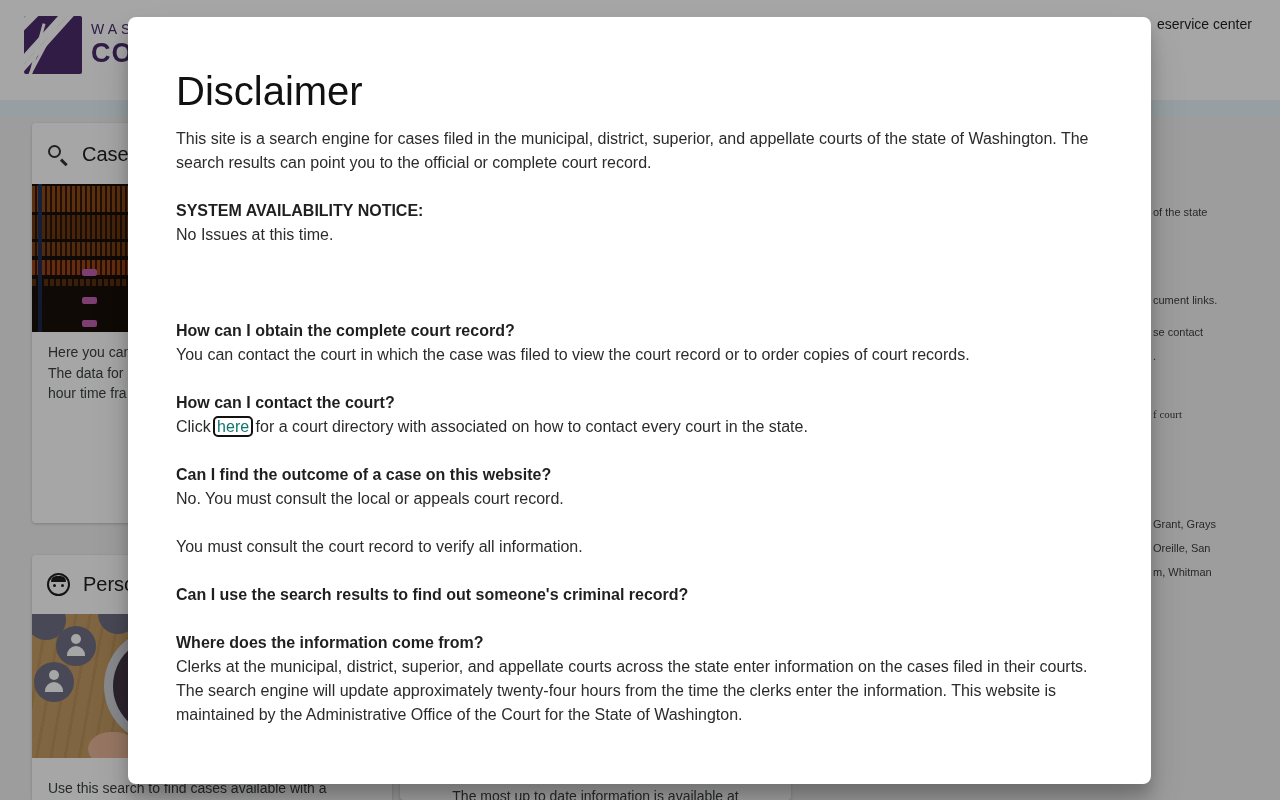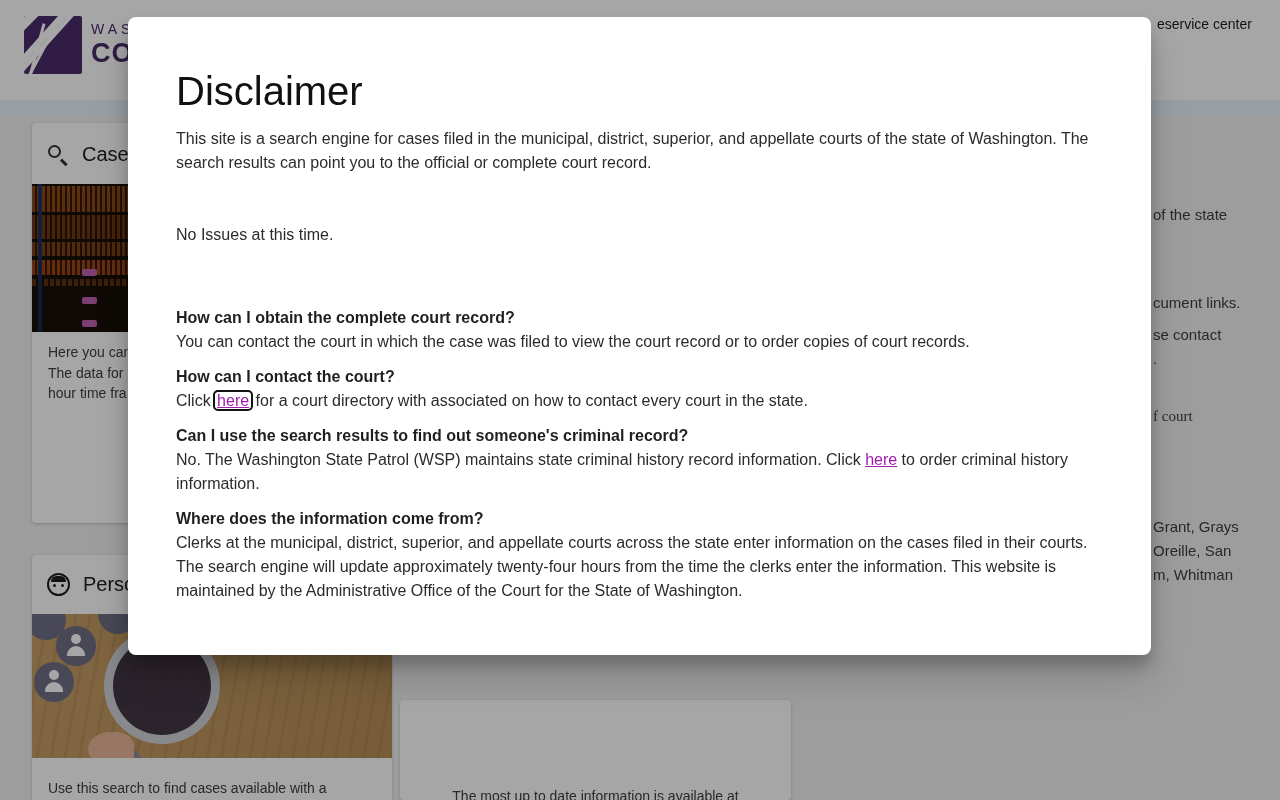--- a/index.html
+++ b/index.html
@@ -89,41 +89,41 @@
   .wood .hand { position:absolute; width:46px; height:34px; background:#e9b598;
     border-radius:50% 40% 10% 50%; top:118px; left:56px; }
 
   .card-desc { padding:10px 16px; font-size:14px; line-height:20.5px; color:#3c4043; }
 
   .middle-card { position:absolute; top:700px; left:400px; width:391px; height:100px;
     background:#ffffff; border-radius:4px; box-shadow:0 1px 3px rgba(0,0,0,0.2); }
   .middle-card .card-desc { text-align:center; padding-top:86px; }
 
   .right-frags { position:absolute; top:0; left:0; }
-  .right-frag { position:absolute; left:1153px; font-size:15px; color:#3c4043;
+  .right-frag { position:absolute; left:1153px; font-size:11px; color:#3c4043;
     white-space:nowrap; }
 
   
   .overlay { position:absolute; inset:0; width:1280px; height:800px;
     background:rgba(0,0,0,0.35); z-index:10; }
 
-  .modal { position:absolute; top:17px; left:128px; width:1023px; height:638px;
+  .modal { position:absolute; top:17px; left:128px; width:1023px; height:767px;
     background:#ffffff; border-radius:8px; z-index:20; overflow:hidden;
     box-shadow:0 11px 15px rgba(0,0,0,0.2), 0 24px 38px rgba(0,0,0,0.14);
     padding:50px 48px 0 48px; }
   .modal-title { font-size:40px; line-height:48px; font-weight:400; color:#111111;
     margin-bottom:12px; }
   .modal-body { font-size:16px; line-height:24px; color:#2b2b2b; }
   .modal-body p.intro { margin:0; }
   .modal-body p.avail { margin-top:24px; }
   .avail-head { font-weight:bold; color:#1f1f1f; }
   .spacer { height:48px; }
-  .qa { margin-top:11px; }
+  .qa { margin-top:24px; }
   .qa .q { font-weight:bold; color:#1f1f1f; }
-  .link { color:#a21caf; cursor:pointer;text-decoration:underline; }
+  .link { color:#0f766e; cursor:pointer; }
   .link.focused { outline:2px solid #111; outline-offset:0px; border-radius:3px;
     padding:0 2px; }
 </style>
 </head>
 <body>
 
 <div class="page">
 
   <div class="header">
     <div class="logo">
@@ -221,38 +221,42 @@
 
 </div>
 
 <div class="overlay"></div>
 
 <div class="modal" role="dialog">
   <div class="modal-title">Disclaimer</div>
   <div class="modal-body">
     <p class="intro">This site is a search engine for cases filed in the municipal, district, superior, and appellate courts of the state of Washington. The search results can point you to the official or complete court record.</p>
     <p class="avail">
-      <br>
+      <span class="avail-head">SYSTEM AVAILABILITY NOTICE:</span><br>
       <span>No Issues at this time.</span>
     </p>
     <div class="spacer"></div>
     <div id="faq-list">
         <div class="qa">
           <div class="q">How can I obtain the complete court record?</div>
           <div class="a"><span>You can contact the court in which the case was filed to view the court record or to order copies of court records.</span></div>
         </div>
         <div class="qa">
           <div class="q">How can I contact the court?</div>
           <div class="a"><span>Click </span><span class="link focused">here</span><span> for a court directory with associated on how to contact every court in the state.</span></div>
         </div>
         <div class="qa">
+          <div class="q">Can I find the outcome of a case on this website?</div>
+          <div class="a"><span>No. You must consult the local or appeals court record.</span></div>
+        </div>
+        <div class="qa">
+          <div class="a"><span>You must consult the court record to verify all information.</span></div>
         </div>
         <div class="qa">
           <div class="q">Can I use the search results to find out someone's criminal record?</div>
-          <div class="a"><span>No. The Washington State Patrol (WSP) maintains state criminal history record information. Click </span><span class="link">here</span><span> to order criminal history information.</span></div>
         </div>
         <div class="qa">
           <div class="q">Where does the information come from?</div>
           <div class="a"><span>Clerks at the municipal, district, superior, and appellate courts across the state enter information on the cases filed in their courts. The search engine will update approximately twenty-four hours from the time the clerks enter the information. This website is maintained by the Administrative Office of the Court for the State of Washington.</span></div>
         </div>
       </div>
   </div>
 </div>
 
 </body></html>

